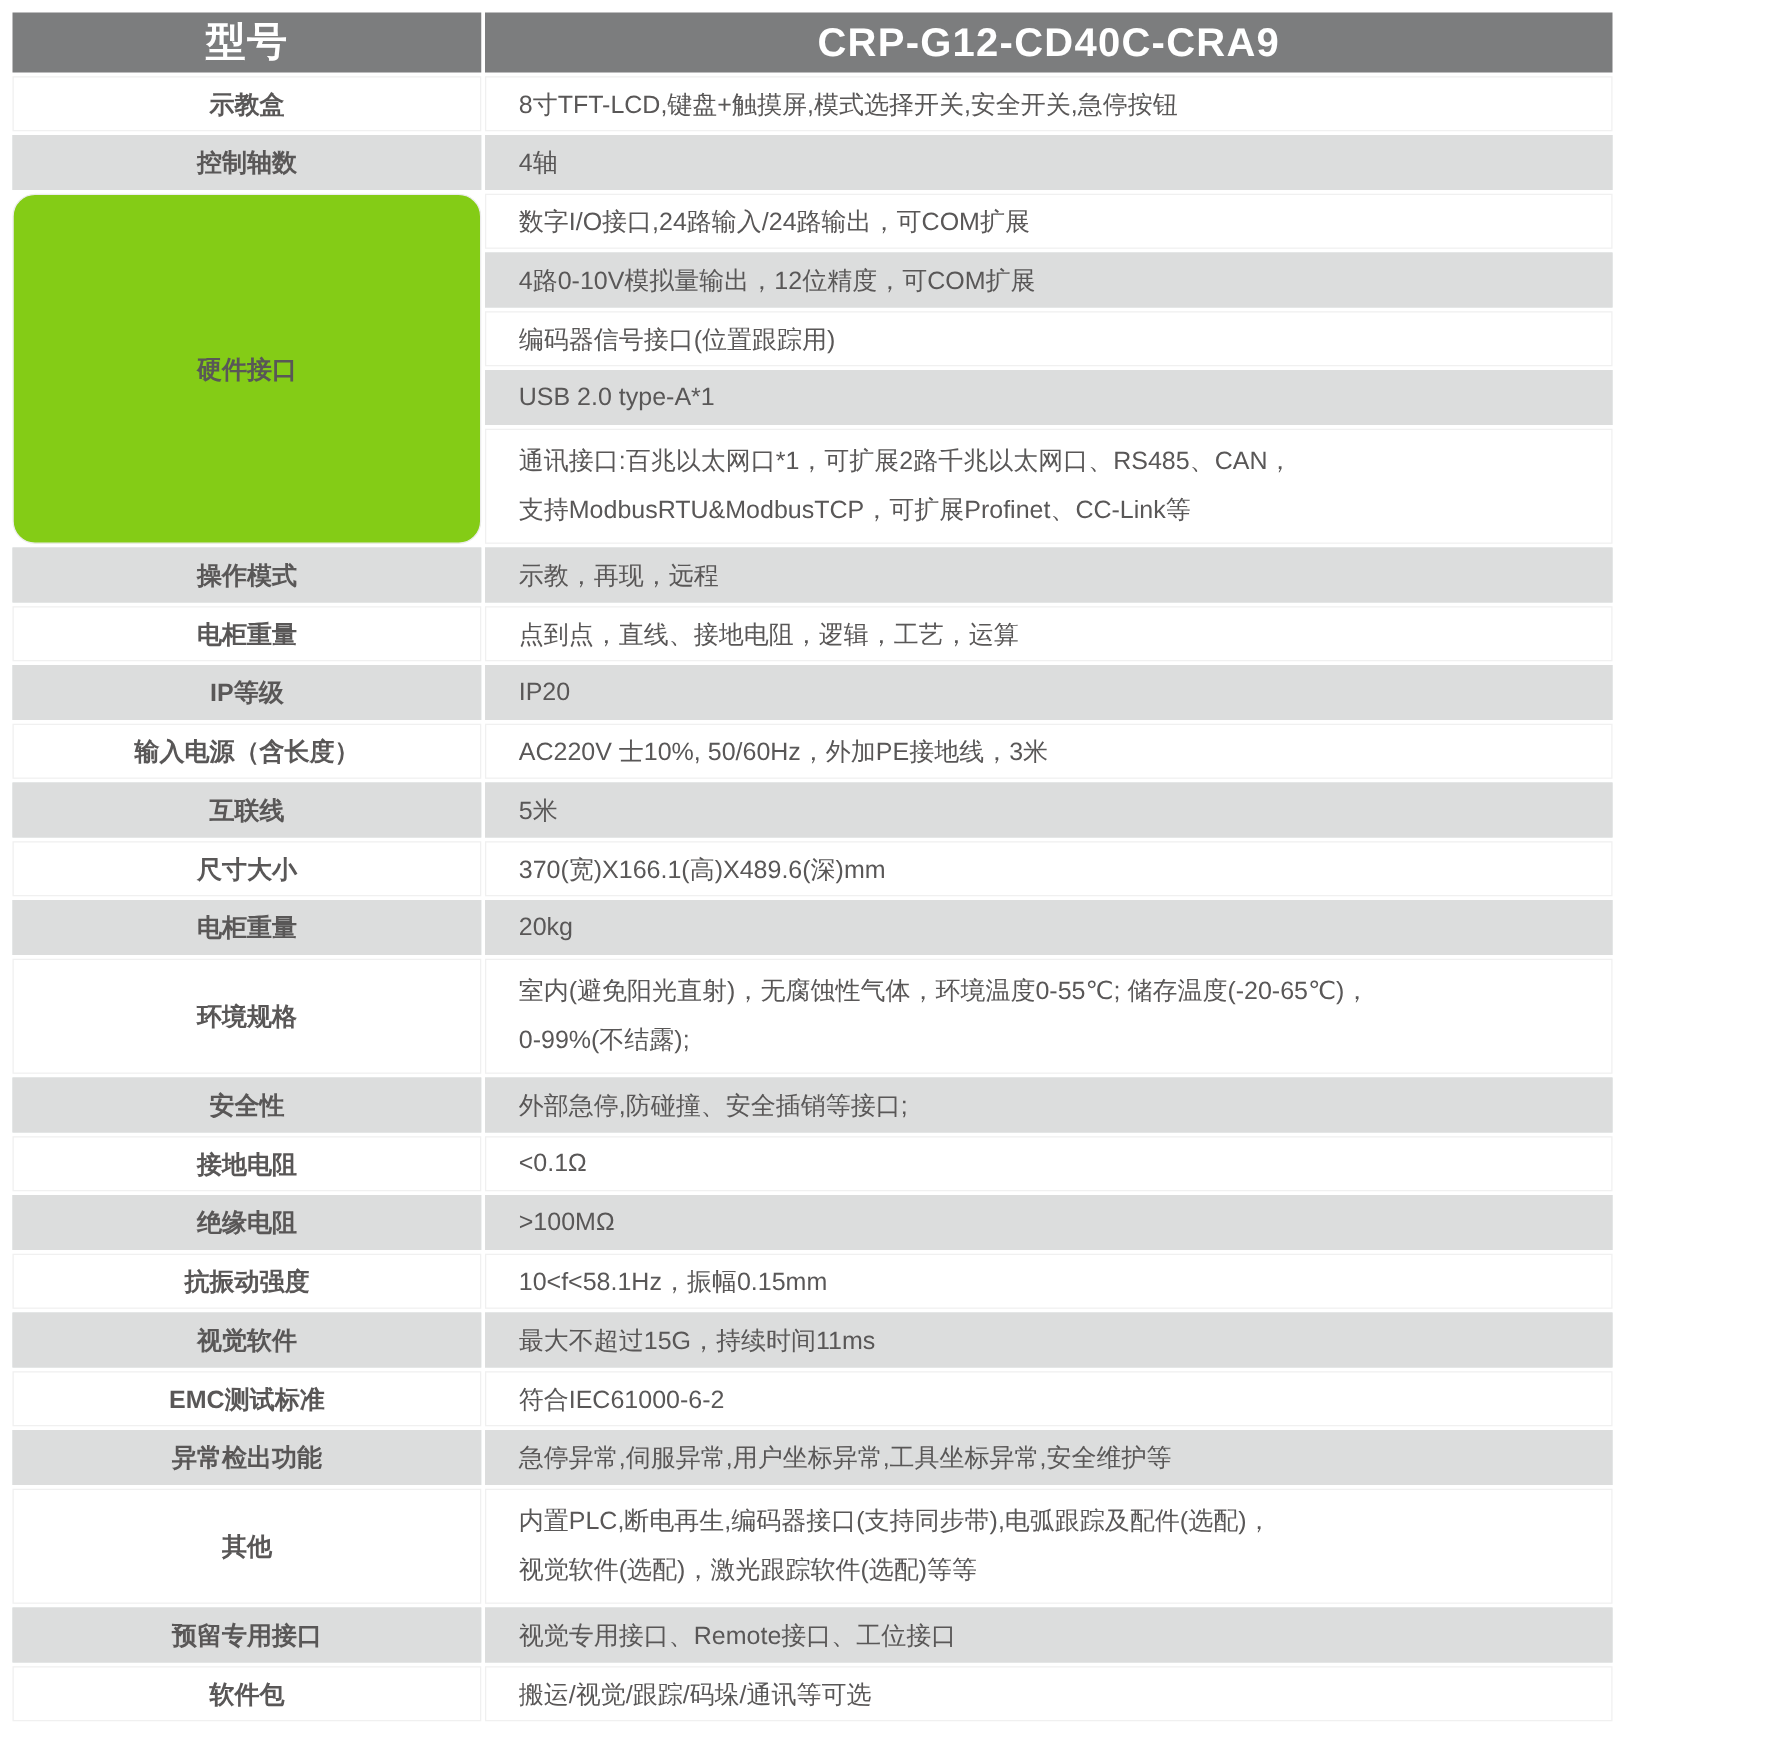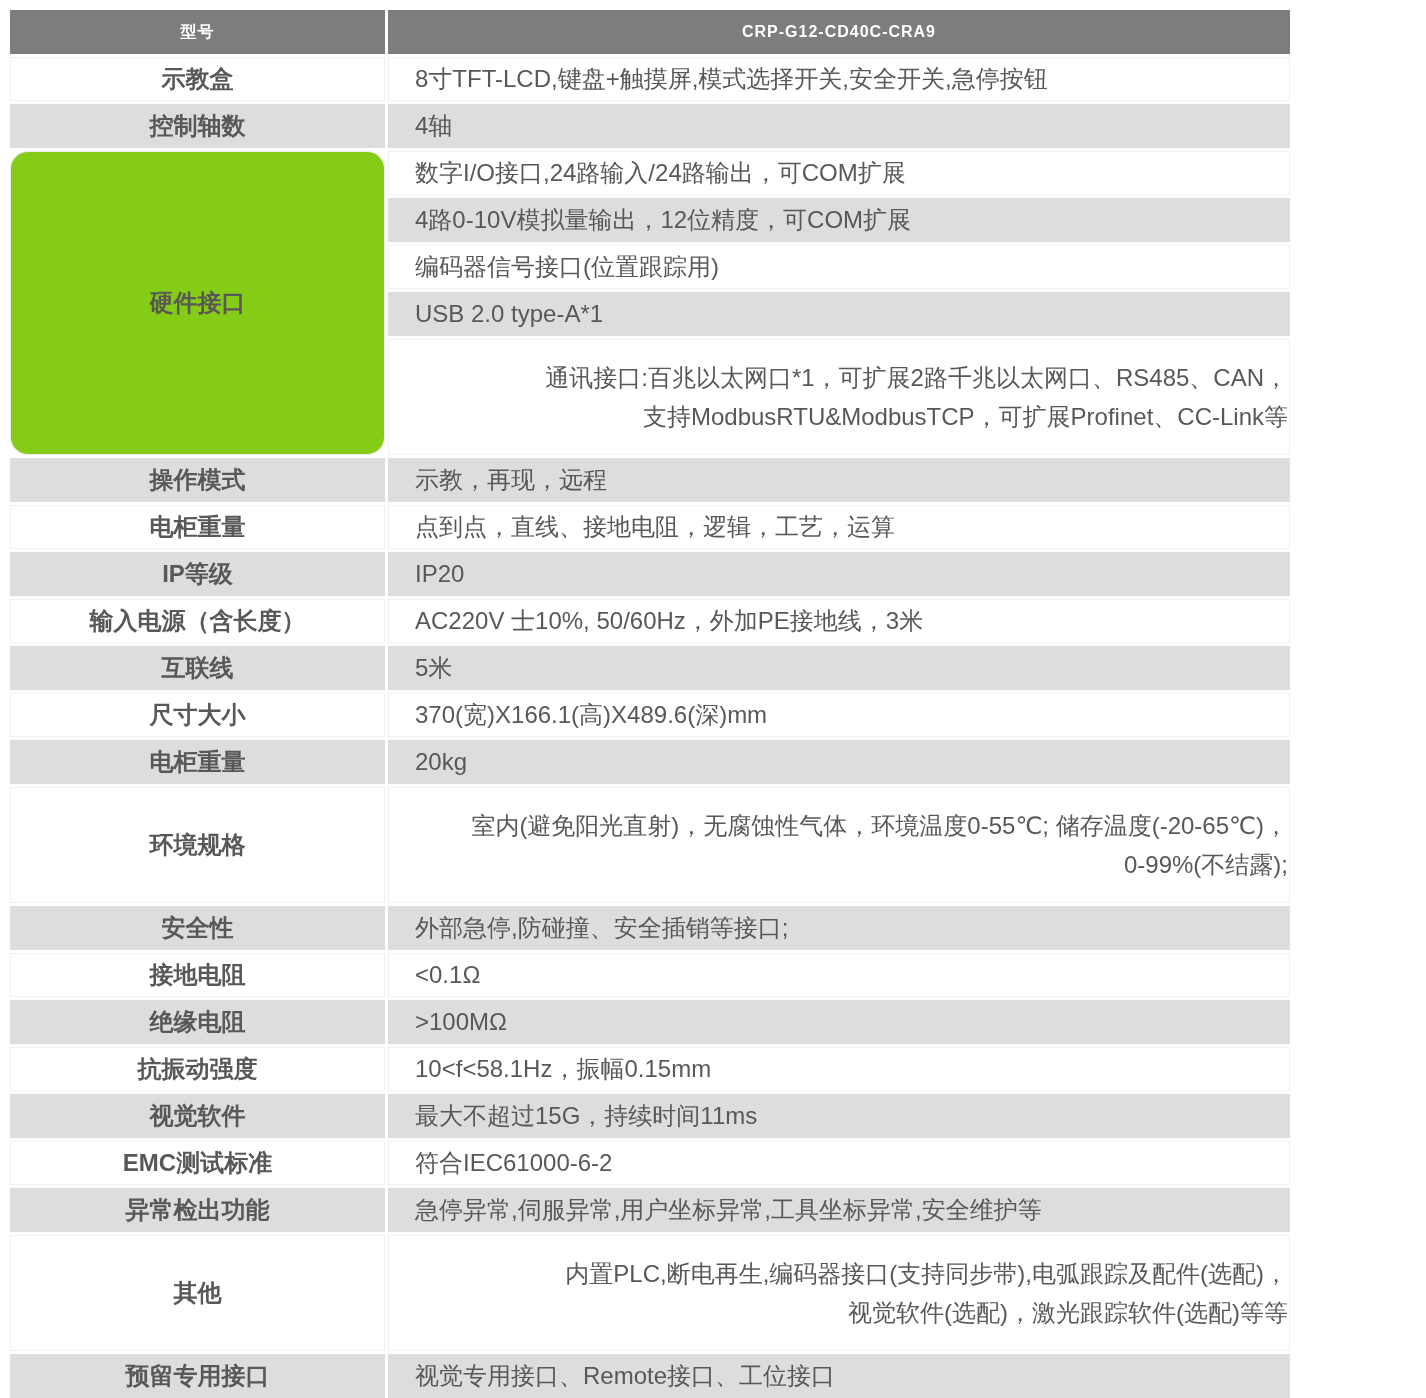--- a/index.html
+++ b/index.html
@@ -17,46 +17,46 @@
     border-spacing: 3px;
     table-layout: fixed;
     width: 1286px;
     color: #595757;
   }
   col.c1 { width: 375px; }
   col.c2 { width: 902px; }
   td {
     box-sizing: border-box;
     height: 44px;
-    font-size: 24px;
+    font-size: 20px;
     vertical-align: middle;
     border: 1px solid transparent;
     overflow: hidden;
     white-space: nowrap;
   }
   td.head {
     background: #7c7d7e;
     color: #ffffff;
     font-weight: bold;
-    font-size: 16px;
+    font-size: 32px;
     text-align: center;
     letter-spacing: 1px;
   }
   td.label {
     text-align: center;
     font-weight: bold;
   }
   td.value {
     text-align: left;
     padding-left: 26px;
   }
   td.w { background: #ffffff; border-color: #f0f0f0; }
   td.g { background: #dcdddd; border-color: #dcdddd; margin-left: 20px; }
   td.merged { background: #84cc16; border-color: #ececec; border-radius: 18px; }
-  td.tall { height: 116px; text-align: right; }
+  td.tall { height: 92px; }
   .line { display: block; line-height: 39px; }
 </style>
 </head>
 <body>
 
 <table class="spec">
   <colgroup>
       <col class="c1">
       <col class="c2">
     </colgroup>

